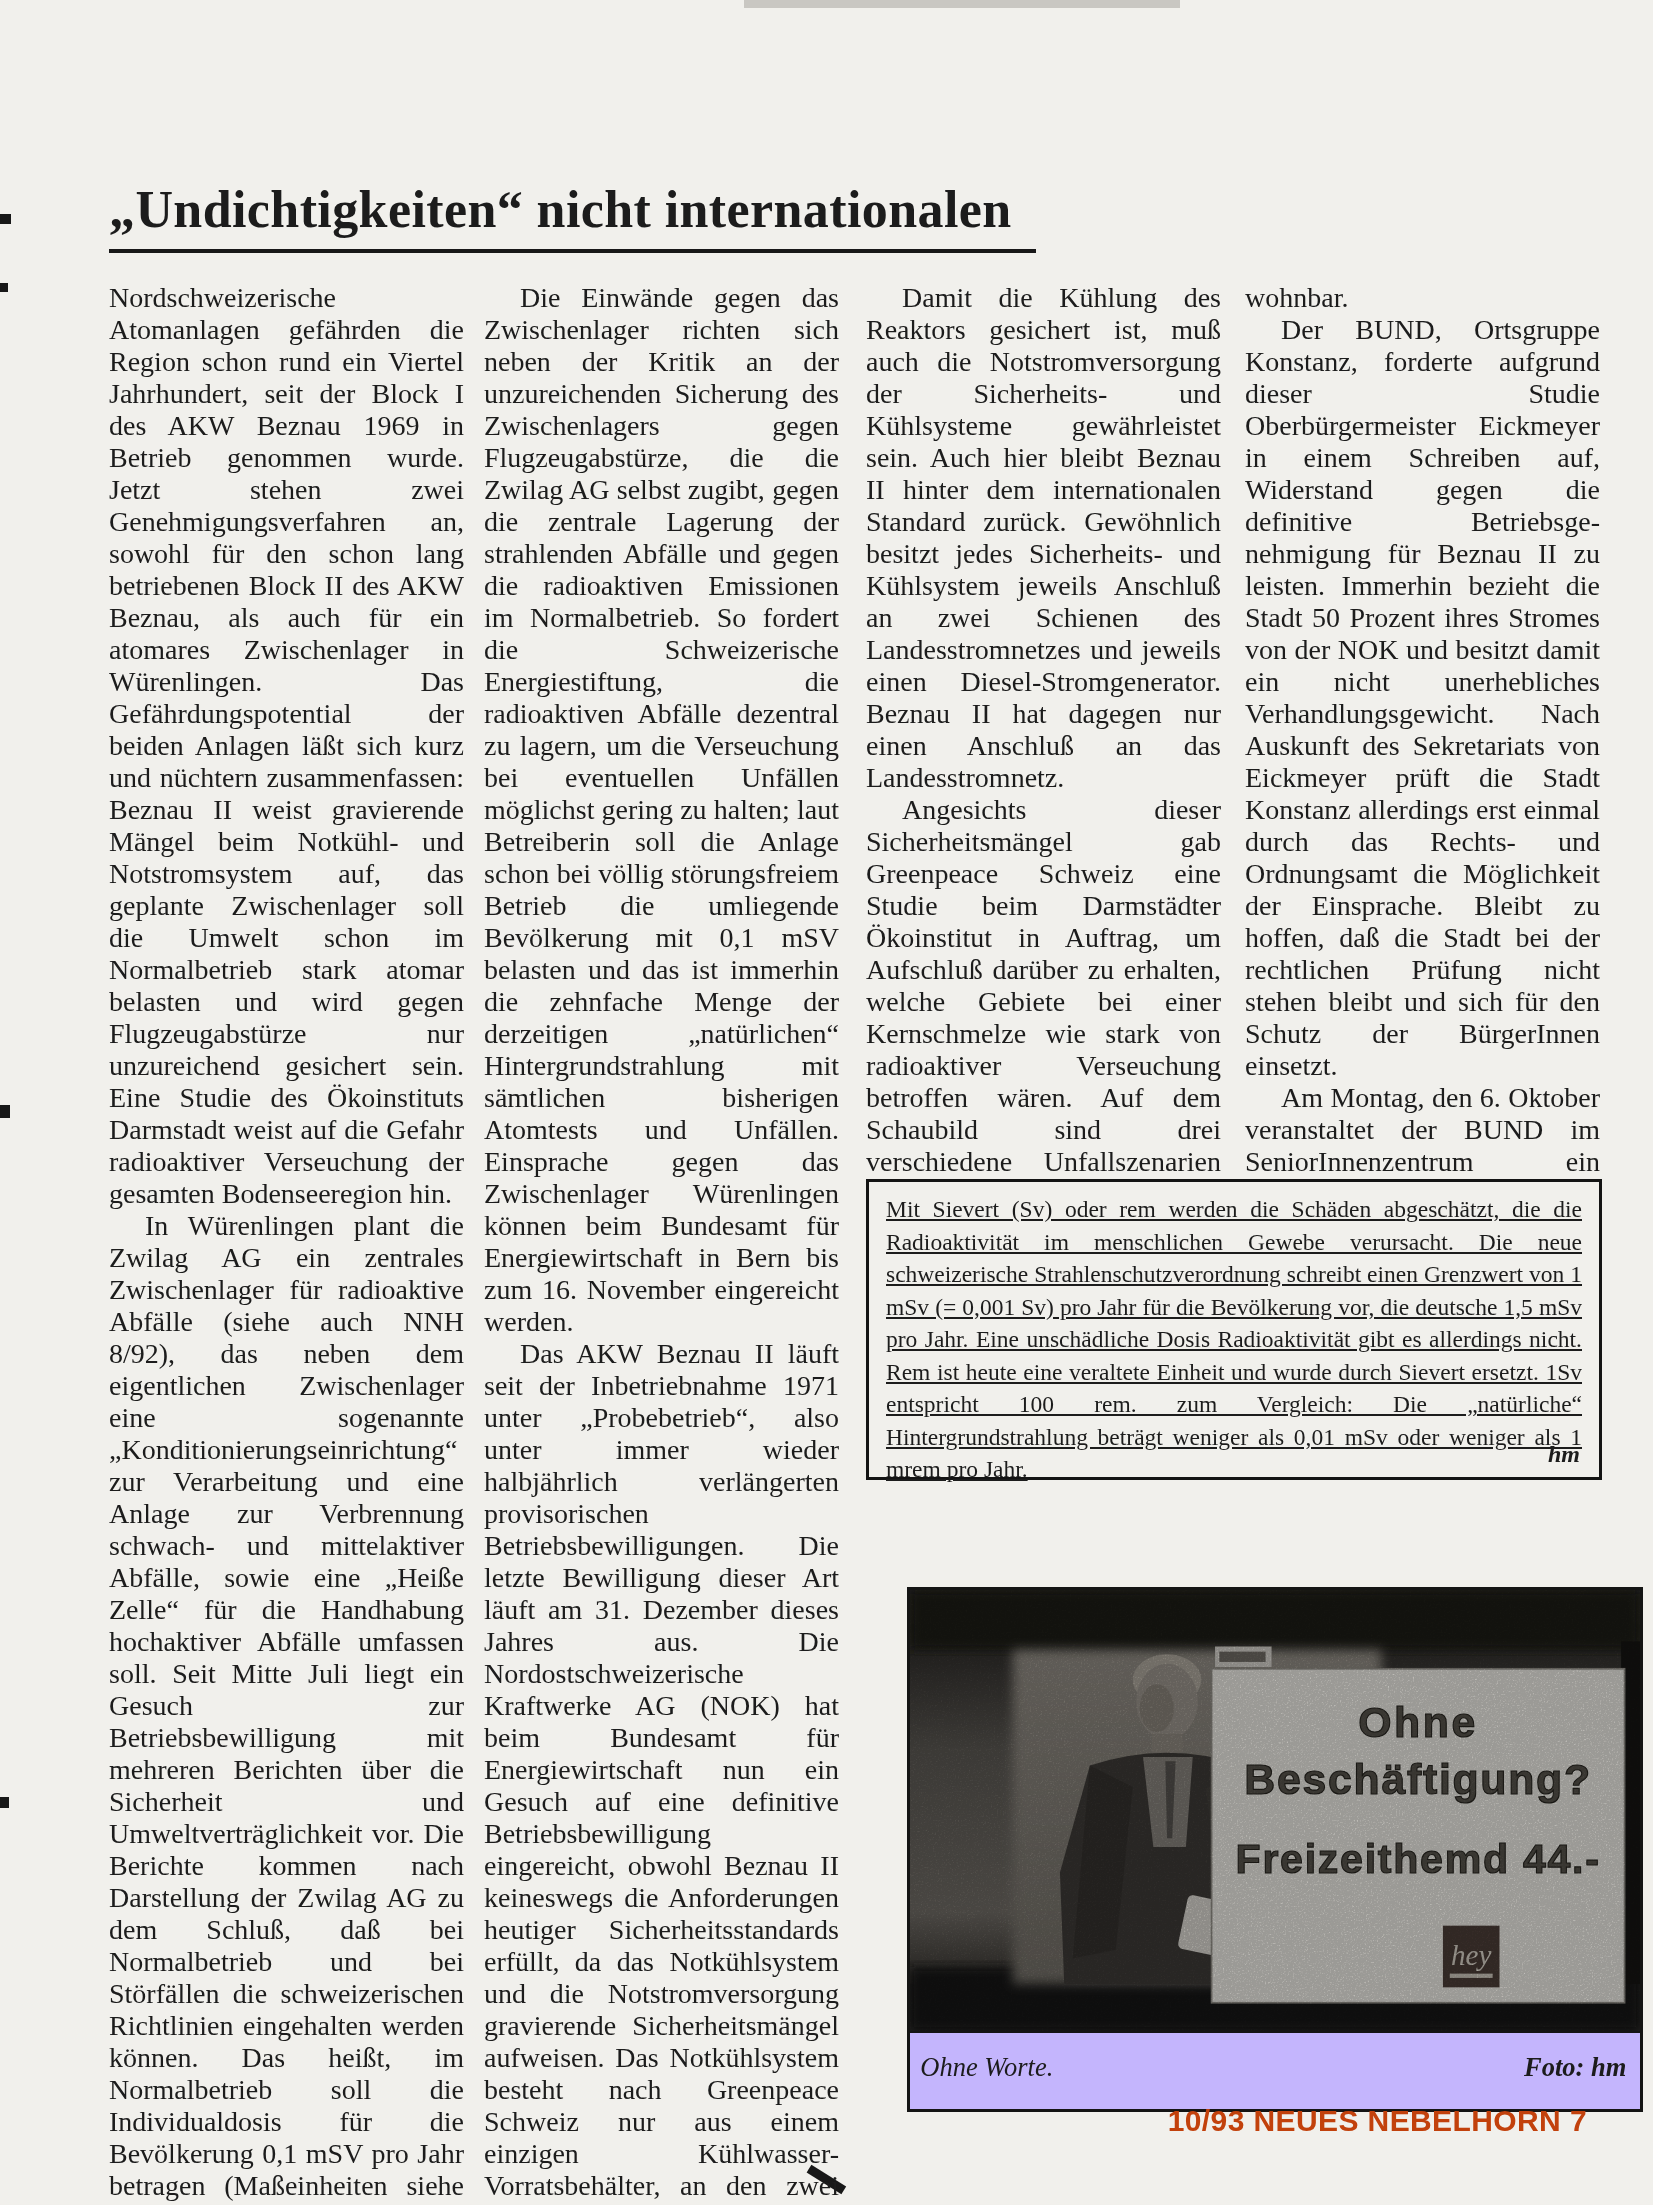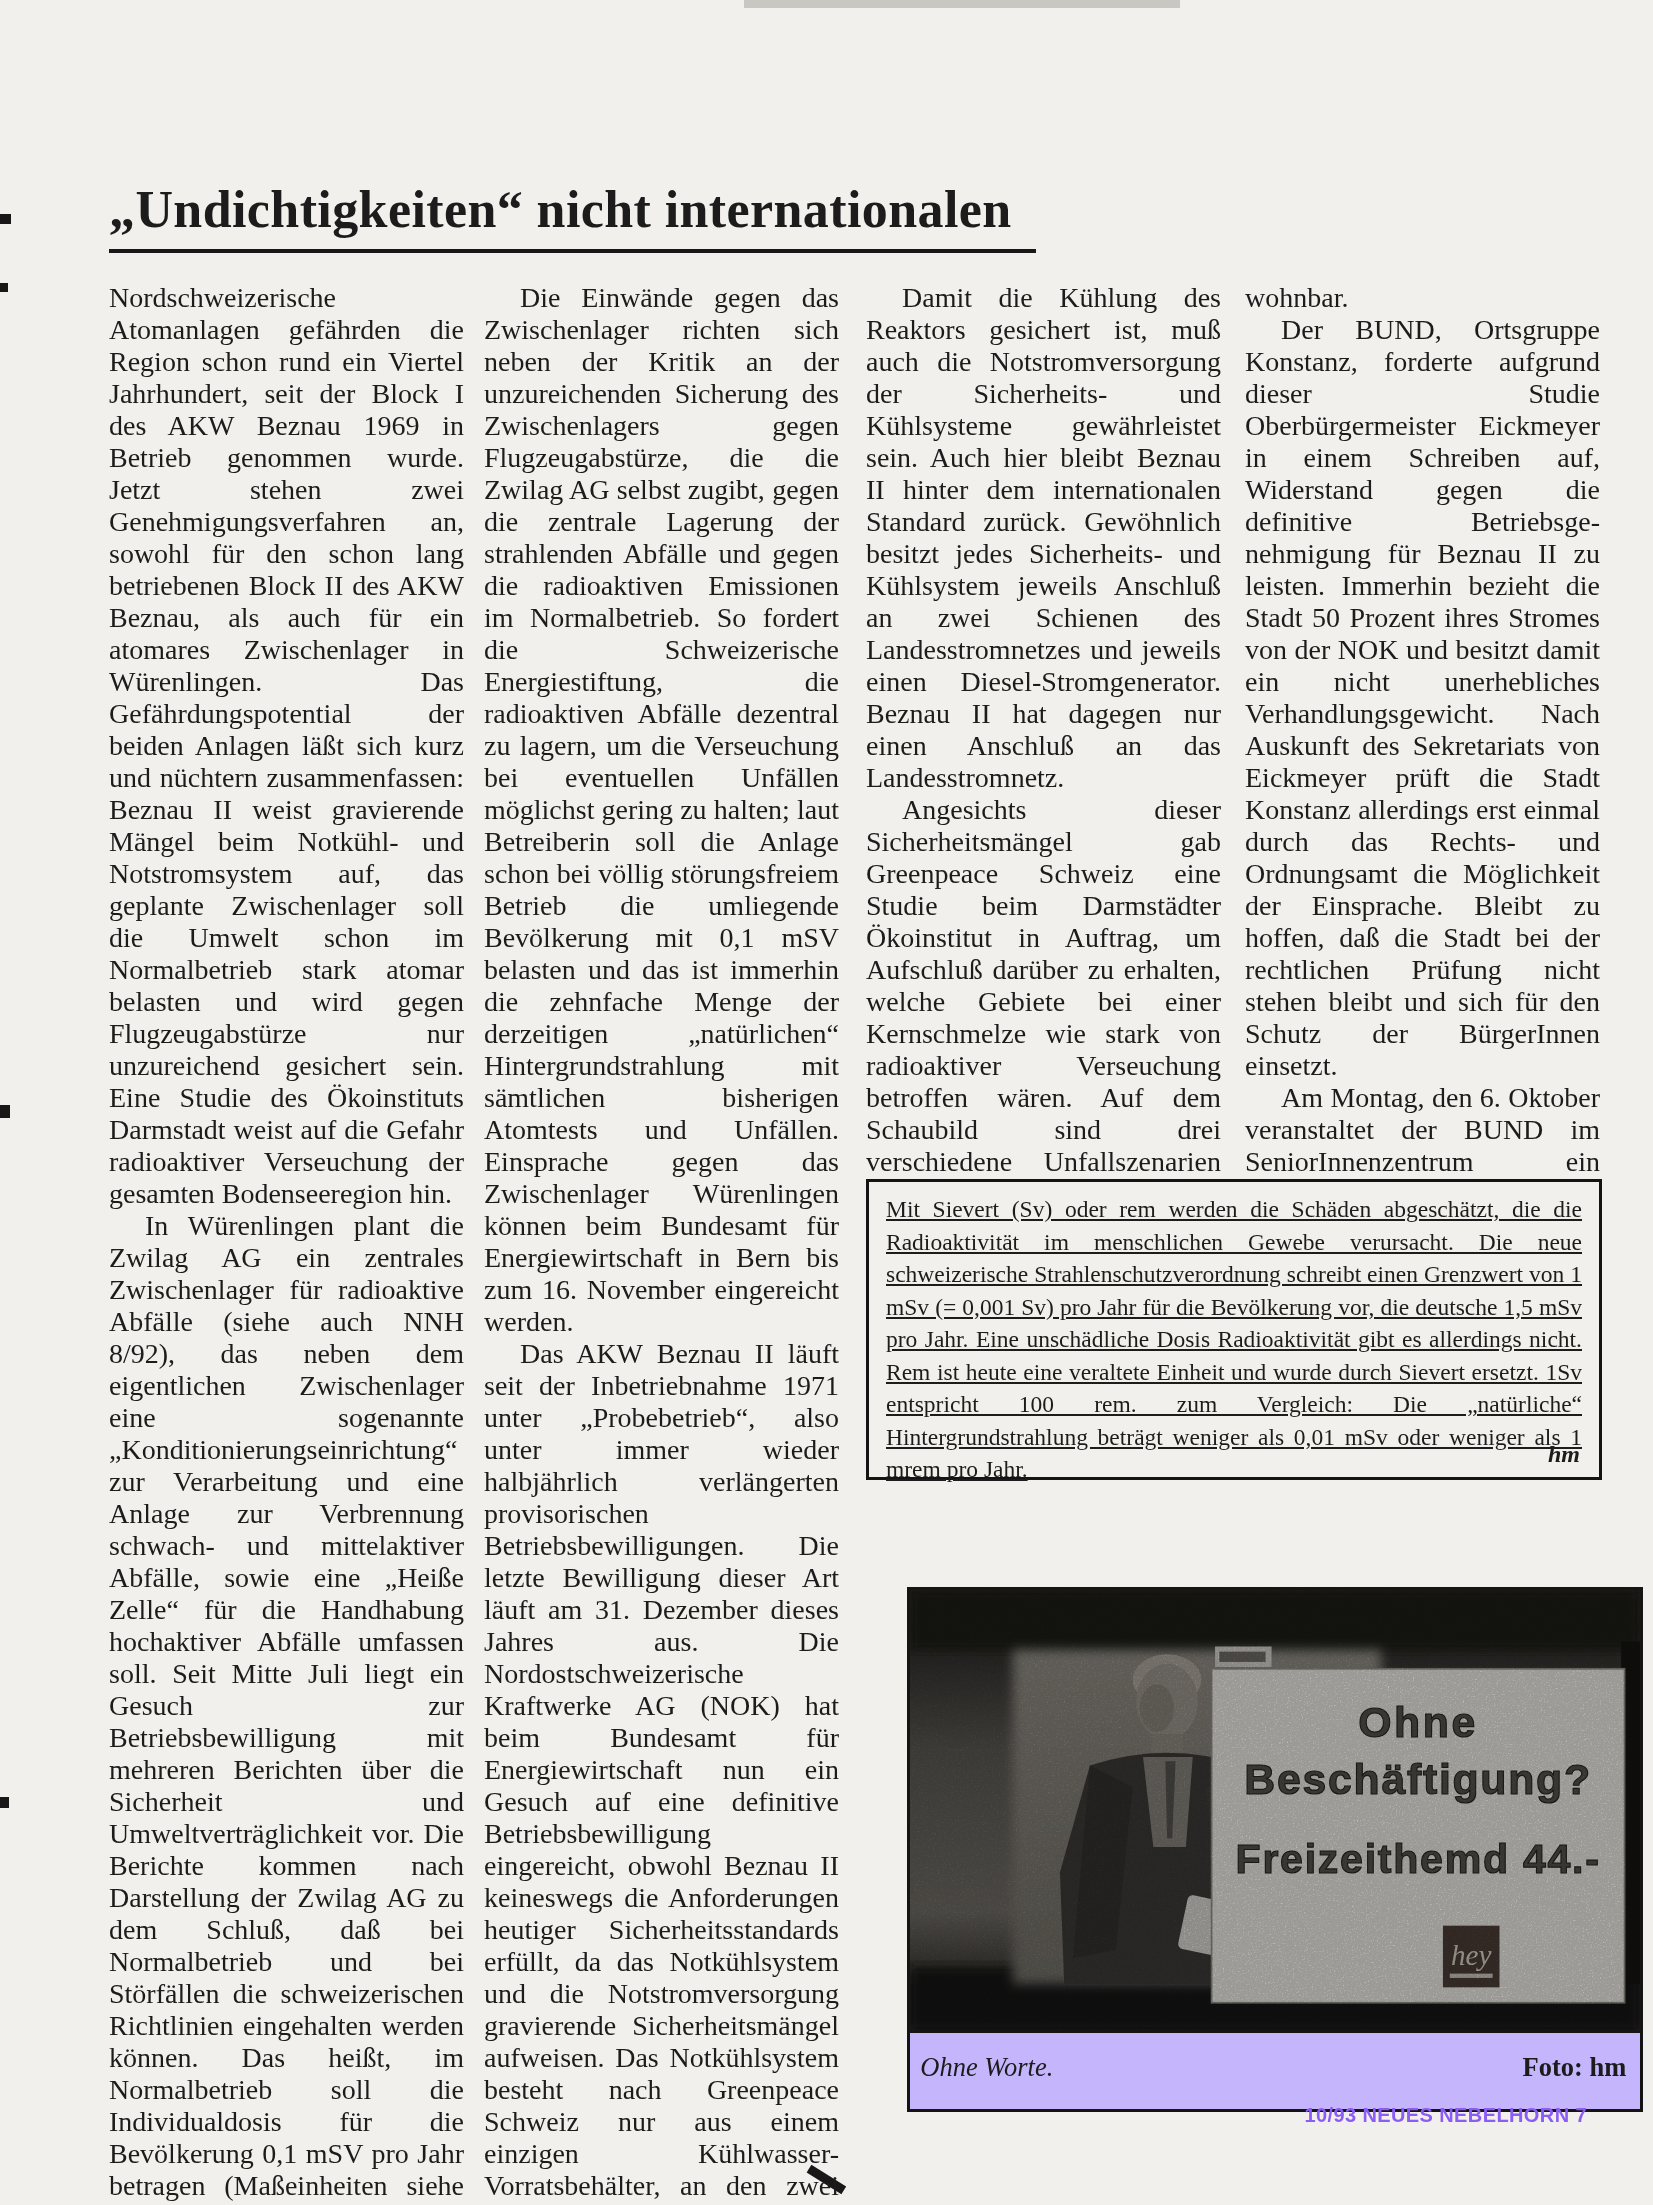--- a/index.html
+++ b/index.html
@@ -70,27 +70,27 @@
   .photo svg{display:block;width:100%;height:100%;}
   .photo-caption{
     position:relative;height:75px;padding-left:48px;
   }
   .caption-left{
     position:absolute;left:10.3px;top:19px;
     font-style:italic;font-size:26.5px;
   }
   .caption-right{
     position:absolute;right:13.7px;top:19px;
-    font-size:26.5px;font-weight:bold;
+    font-style:italic;font-size:26.5px;font-weight:bold;
   }
   
   .footer{
     position:absolute;right:67px;top:2104px;
     font-family:"Liberation Sans", sans-serif;
-    font-size:20px;font-weight:bold;color:#8b5cf6;
+    font-size:30px;font-weight:bold;color:#c2410c;
     letter-spacing:0.4px;
   }
   
   .art{position:absolute;background:#181818;}
   .art.a1{left:0;top:214px;width:11px;height:10.3px;}
   .art.a2{left:0;top:283px;width:7.7px;height:8.6px;}
   .art.a3{left:0;top:1105px;width:10.3px;height:13px;}
   .art.a4{left:0;top:1797px;width:8.6px;height:11px;}
   .art.a5{left:806px;top:2175px;width:41px;height:8.6px;transform:rotate(32deg);}
   .art.smear{left:744px;top:0;width:436px;height:7.7px;background:#c9c7c2;}

